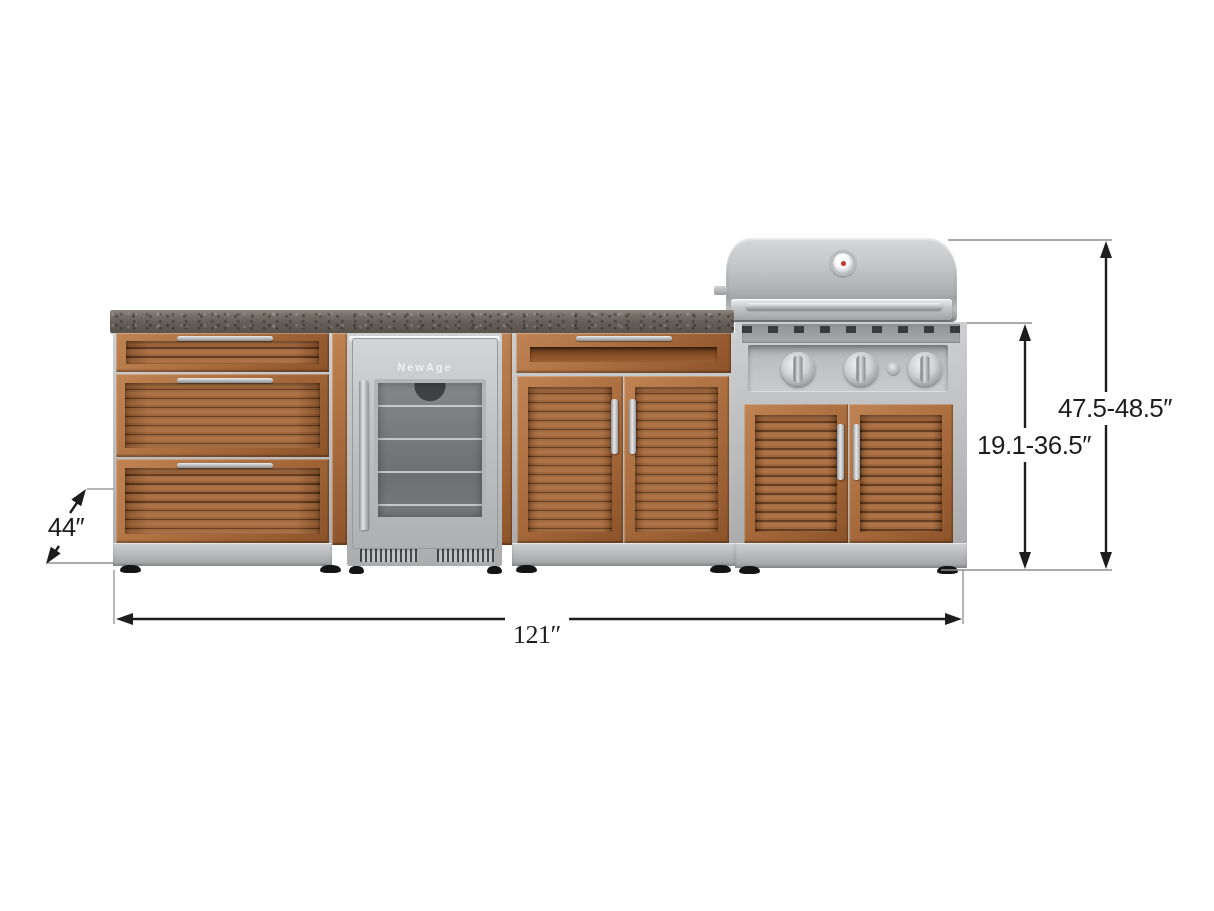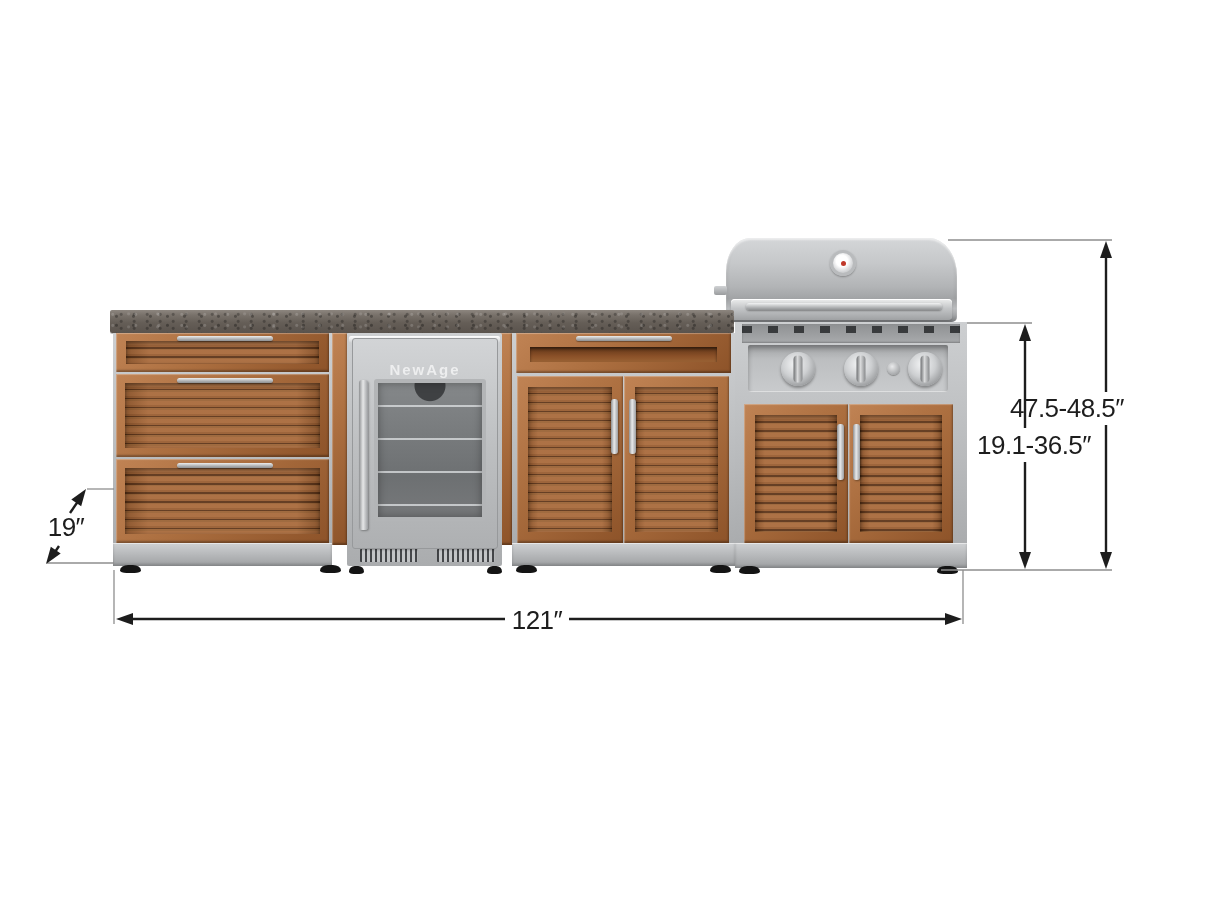--- a/index.html
+++ b/index.html
@@ -48,21 +48,21 @@
   .fridge-body{border-radius:2px;}
   .fridge-door{background:linear-gradient(180deg,#d2d4d6,#bcbec0 55%,#aeb0b2);
     border:1px solid #97999b;border-radius:3px;}
   .fridge-top-glow{background:linear-gradient(180deg,#ffffff,rgba(255,255,255,0));border-radius:2px;}
   .fridge-window{border:4px solid #b3b5b7;border-radius:3px;
     background:
       radial-gradient(circle at 50% 2%, #3f4143 0 15px, rgba(63,65,67,0) 16px),
       repeating-linear-gradient(180deg, rgba(228,230,232,0) 0 22px, rgba(223,226,228,.75) 22px 24px, rgba(228,230,232,0) 24px 33px),
       linear-gradient(180deg,#85888a,#6d7072 70%,#77797b);
     box-shadow:inset 0 0 8px rgba(0,0,0,.35);}
-  .fridge-logo{color:rgba(255,255,255,.65);font-size:15px;letter-spacing:2px;font-weight:bold;}
+  .fridge-logo{color:rgba(255,255,255,.65);font-size:11px;letter-spacing:2px;font-weight:bold;}
   .fridge-handle{border-radius:3px;
     background:linear-gradient(90deg,#8e9092,#e6e7e8 45%,#9b9da0);box-shadow:1px 1px 2px rgba(0,0,0,.3);}
   .vent{background:repeating-linear-gradient(90deg,#45474a 0 2px,#c3c5c7 2px 5px);
     border-radius:1px;box-shadow:inset 0 1px 2px rgba(0,0,0,.3);}
 
   
   .hood{
     border-radius:24px 28px 5px 5px/34px 38px 5px 5px;
     background:linear-gradient(180deg,#d4d6d8 0%,#c6c8ca 30%,#b2b4b6 58%,#a2a4a6 72%,#c0c2c4 84%,#95979a 100%);
     box-shadow:inset 0 2px 2px rgba(255,255,255,.6), inset 0 -3px 4px rgba(0,0,0,.18);
@@ -210,16 +210,16 @@
     <polygon points="962,619 945,613 945,625"></polygon>
     <polygon points="1025,324 1019,341 1031,341"></polygon>
     <polygon points="1025,569 1019,552 1031,552"></polygon>
     <polygon points="1106,241 1100,258 1112,258"></polygon>
     <polygon points="1106,569 1100,552 1112,552"></polygon>
     <polygon points="86,489 80,506 92,506" transform="rotate(35 86 489)"></polygon>
     <polygon points="46,564 40,547 52,547" transform="rotate(35 46 564)"></polygon>
   </g>
 </svg>
 
-<div class="dim-label" style="left:66px;top:527px;">19″</div>
-<div class="dim-label" style="left:537px;top:620px;">121″</div>
+<div class="dim-label" style="left:66px;top:527px;">44″</div>
+<div class="dim-label" style="left:537px;top:635px;font-family:Liberation Serif, serif;">121″</div>
 <div class="dim-label" style="left:1034px;top:445px;">19.1-36.5″</div>
-<div class="dim-label" style="left:1067px;top:408px;">47.5-48.5″</div>
+<div class="dim-label" style="left:1115px;top:408px;">47.5-48.5″</div>
 
 </body></html>

